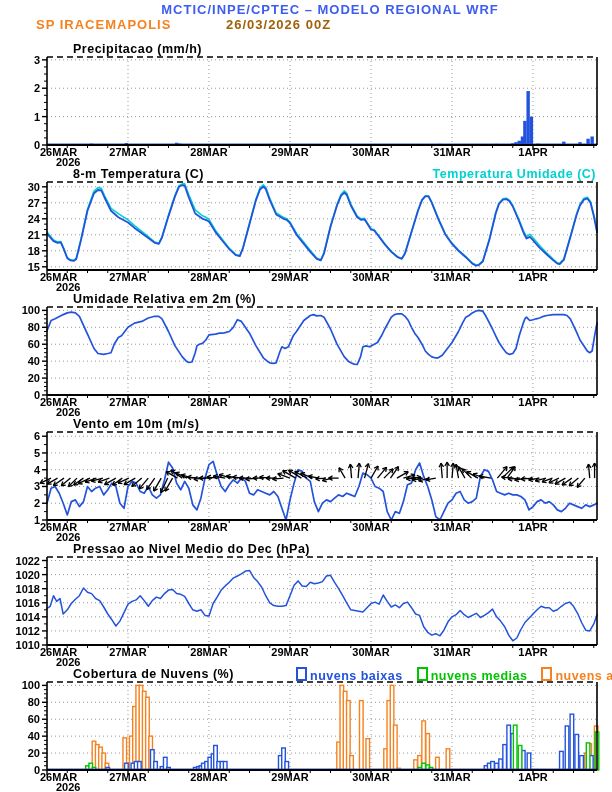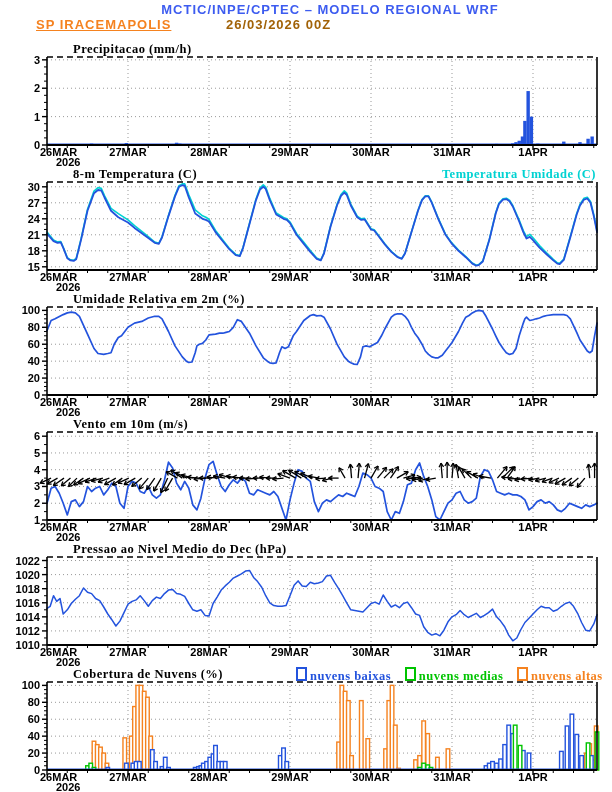--- a/index.html
+++ b/index.html
@@ -1,24 +1,24 @@
 <!DOCTYPE html>
 <html><head>
 <meta charset="utf-8">
 <style>
   html,body{margin:0;padding:0;background:#ffffff;width:612px;height:792px;overflow:hidden;
     font-family:"Liberation Sans","DejaVu Sans",sans-serif;-webkit-font-smoothing:none;}
   .page{position:relative;width:612px;height:792px;}
   .hdr{position:relative;width:612px;height:40px;padding-top:2px;}
   .hdr-l1{text-align:center;font-size:13px;font-weight:bold;letter-spacing:1px;padding-left:48px;}
   .hdr-l2{position:relative;height:15px;font-size:13px;font-weight:bold;letter-spacing:1px;}
-  .hdr-station{position:absolute;left:36px;top:0;text-decoration:underline;}
+  .hdr-station{position:absolute;left:36px;top:0;}
   .hdr-run{position:absolute;left:226px;top:0;}
   .panel{position:relative;width:612px;height:125px;}
-  .trow{position:relative;height:13px;font-size:12.5px;font-weight:bold;letter-spacing:0.5px;font-family:Liberation Serif, serif;}
+  .trow{position:relative;height:13px;font-size:12.5px;font-weight:bold;letter-spacing:0.5px;}
   .ptitle{position:absolute;left:73px;top:0;color:#000;}
   .loc{position:absolute;right:18px;top:0;}
   .leg-cyan{position:absolute;right:16px;top:0;}
   .cloud-leg{position:absolute;left:248px;top:0;white-space:nowrap;padding-left:48px;}
   .cloud-leg .item{margin-right:10px;}
   .chip{display:inline-block;width:7px;height:10px;border:2px solid;vertical-align:-1px;margin-right:3px;background:#fff;}
   svg{display:block;}
 </style>
 </head>
 <body>

